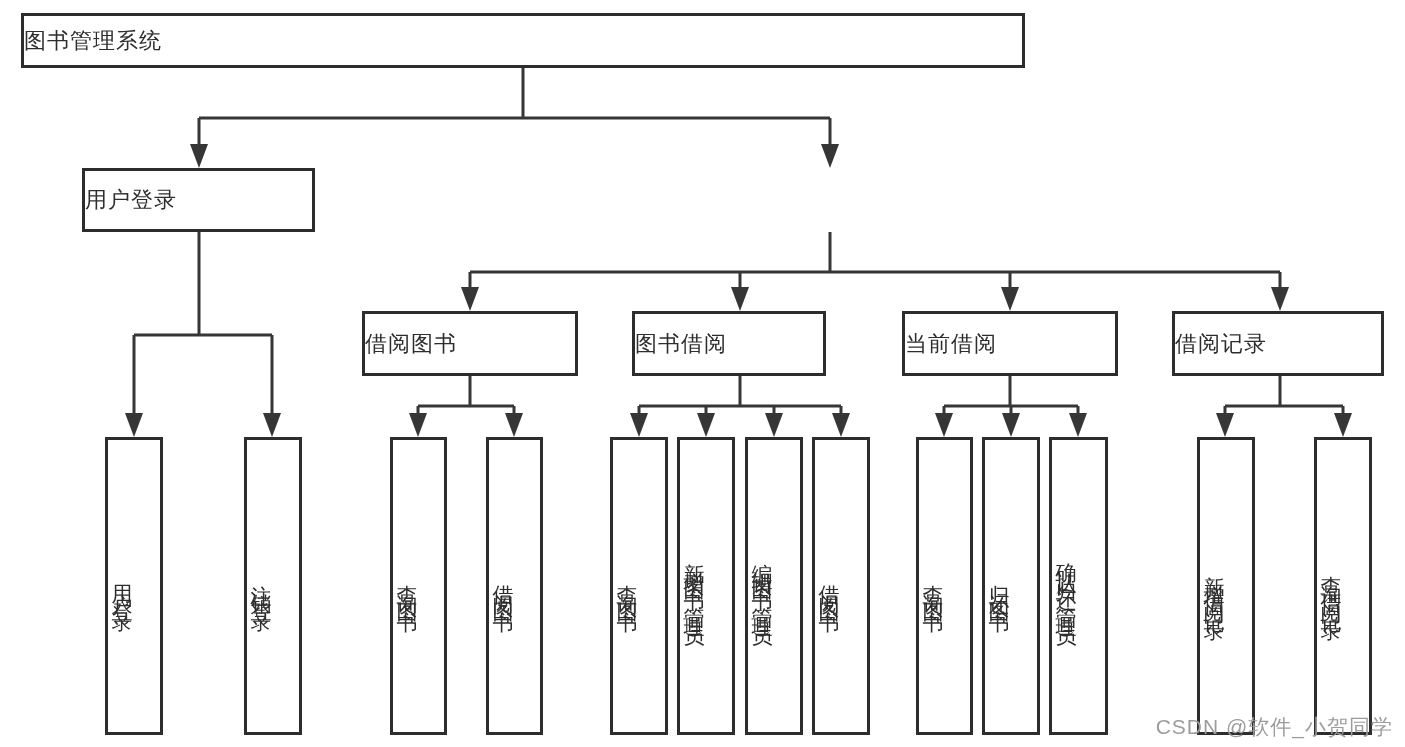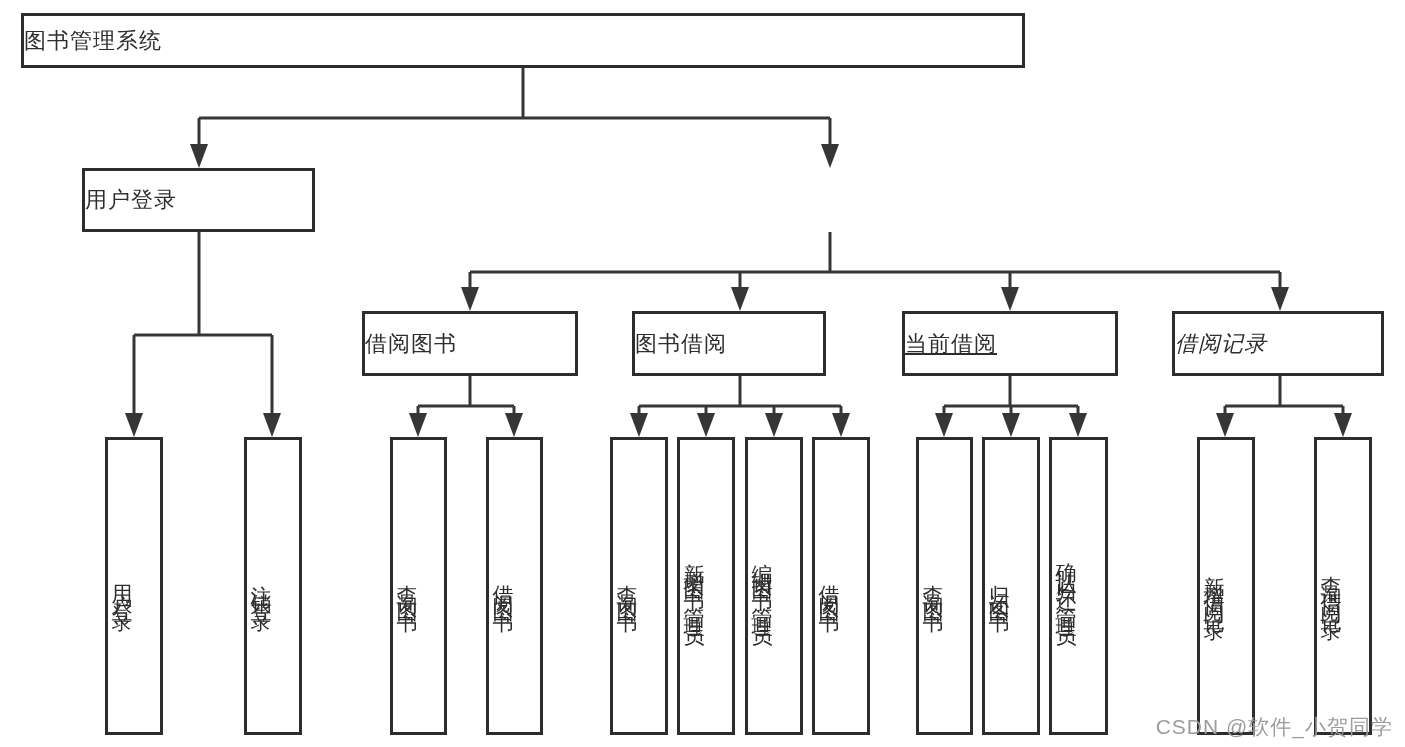--- a/index.html
+++ b/index.html
@@ -102,24 +102,24 @@
   <div class="node" style="left:82px; top:168px; width:233px; height:64px;">
     <span>用户登录</span>
   </div>
 
   <div class="node" style="left:362px; top:311px; width:216px; height:65px;">
     <span>借阅图书</span>
   </div>
   <div class="node" style="left:632px; top:311px; width:194px; height:65px;">
     <span>图书借阅</span>
   </div>
-  <div class="node" style="left:902px; top:311px; width:216px; height:65px;text-decoration:underline;">
+  <div class="node" style="left:902px; top:311px; width:216px; height:65px;">
     <span>当前借阅</span>
   </div>
-  <div class="node" style="left:1172px; top:311px; width:212px; height:65px;font-style:italic;">
+  <div class="node" style="left:1172px; top:311px; width:212px; height:65px;">
     <span>借阅记录</span>
   </div>
 
   <div class="node leaf" style="left:105px; top:437px; width:58px; height:298px;">
     <span class="vtext">用户登录</span>
   </div>
   <div class="node leaf" style="left:244px; top:437px; width:58px; height:298px;">
     <span class="vtext">注销登录</span>
   </div>
 

